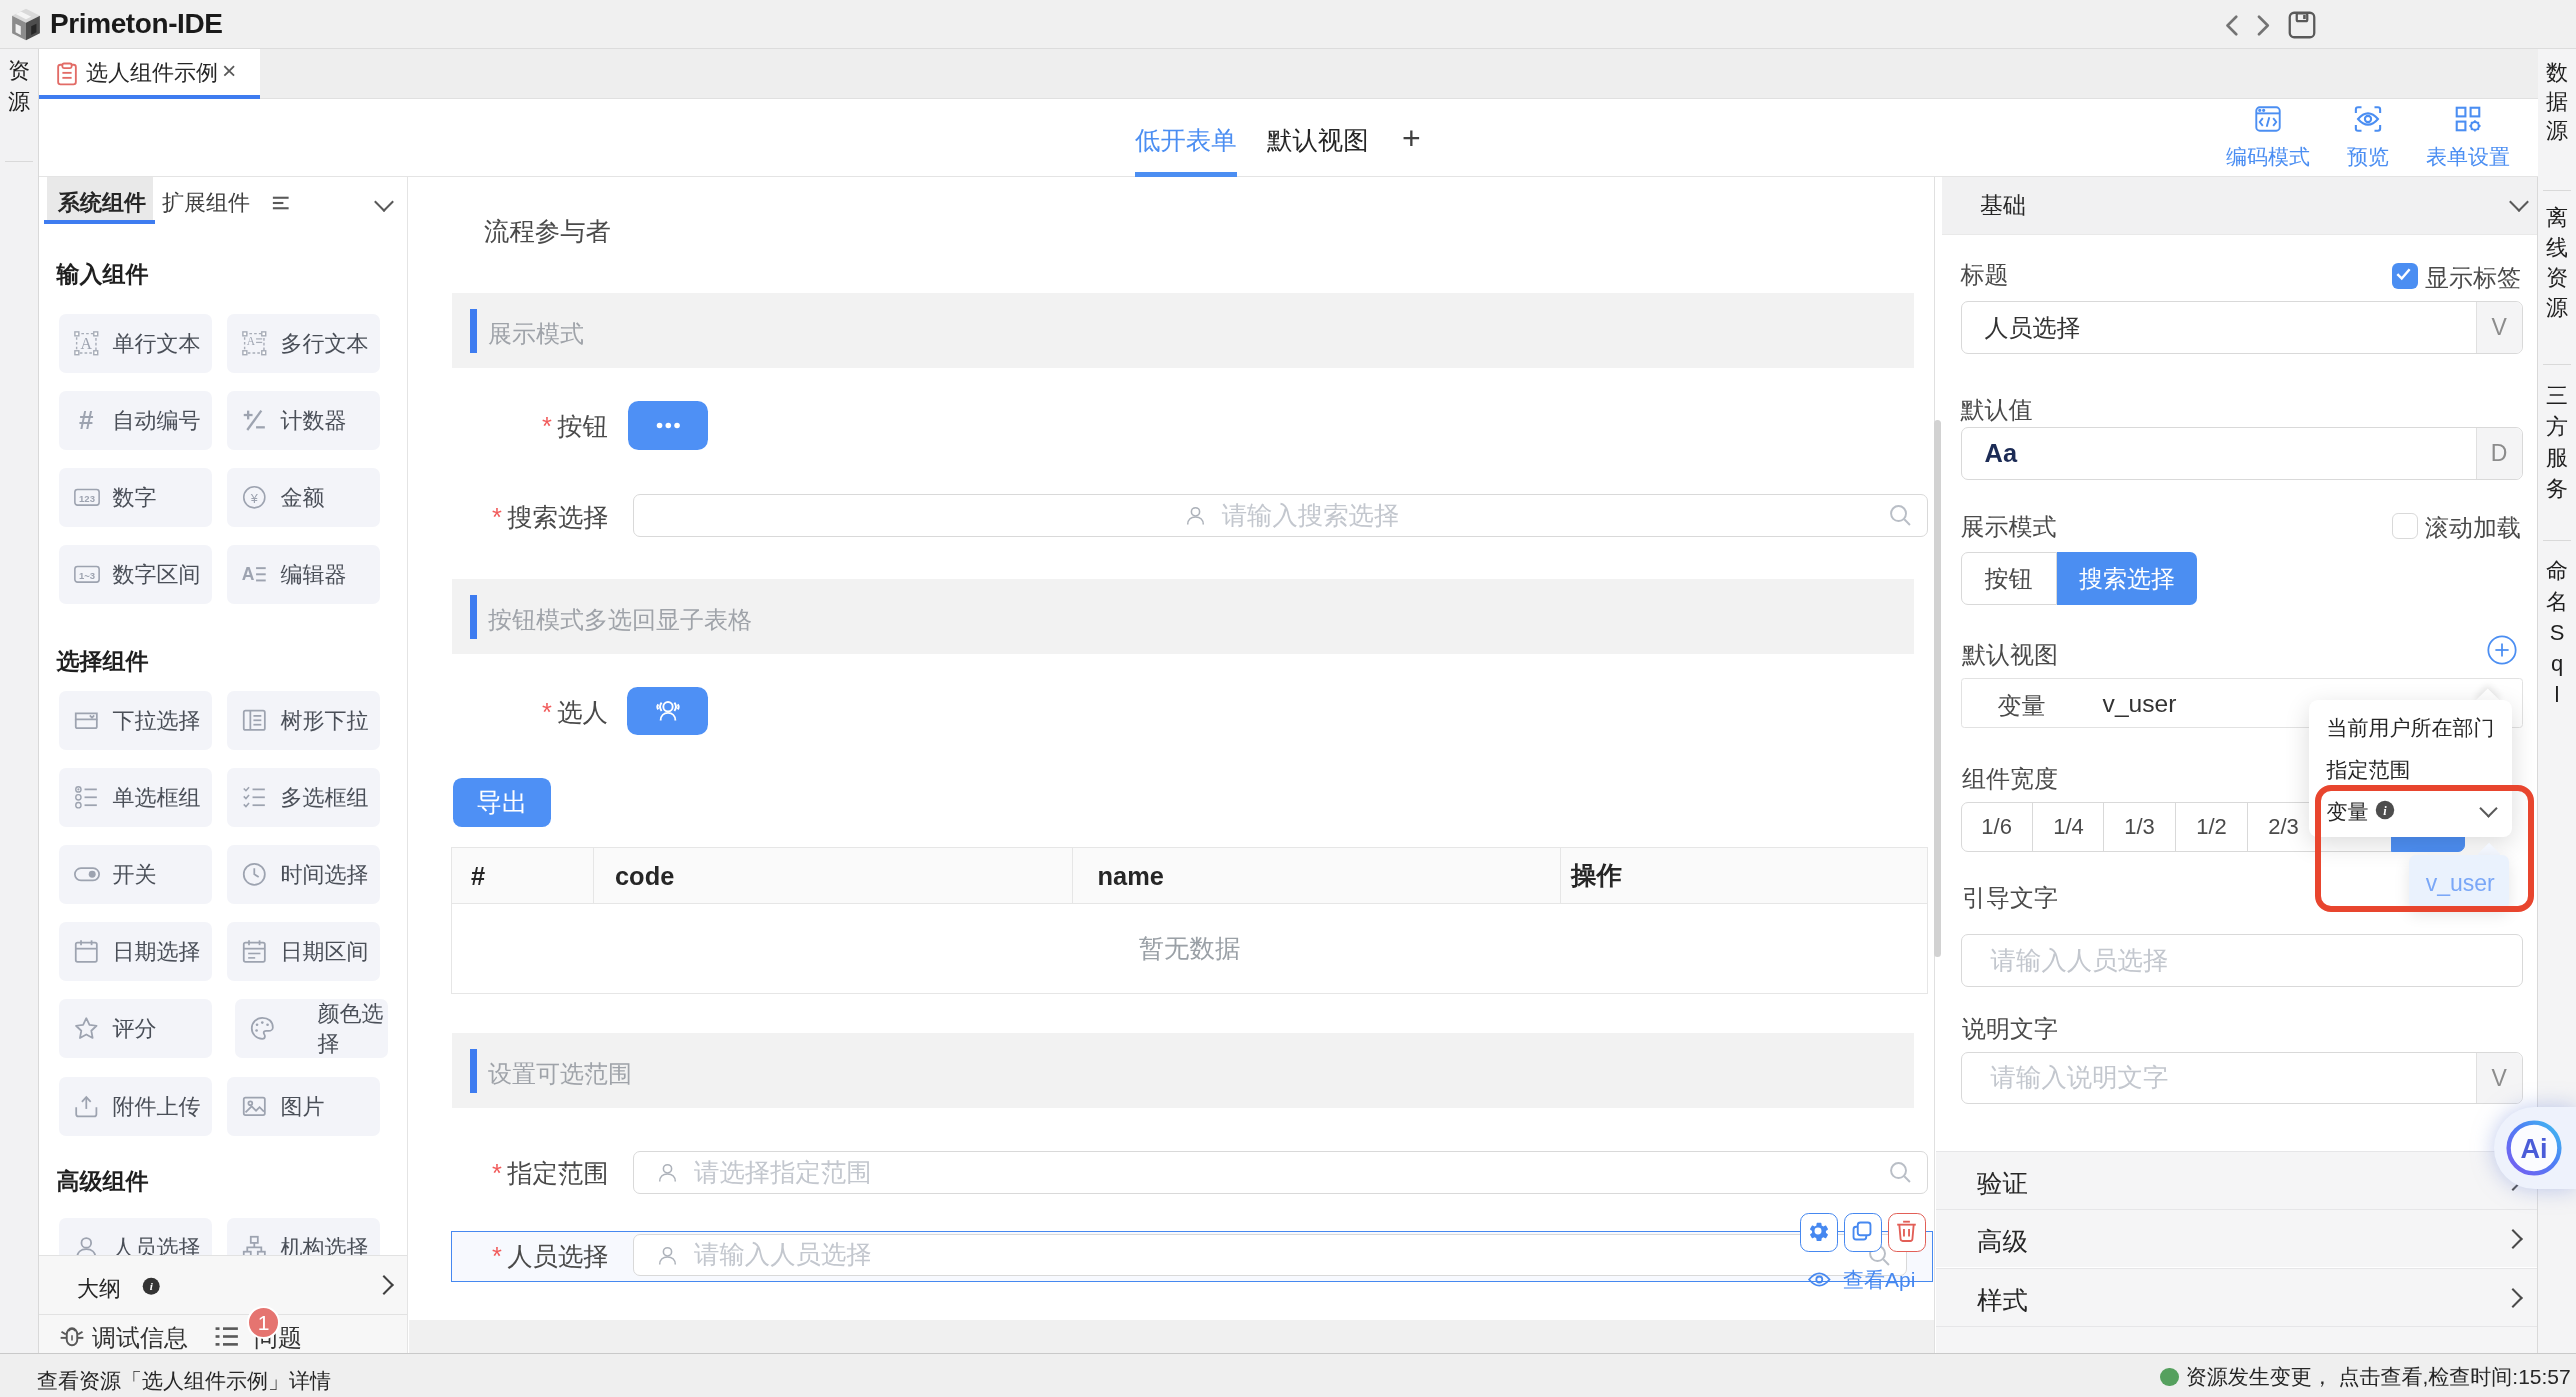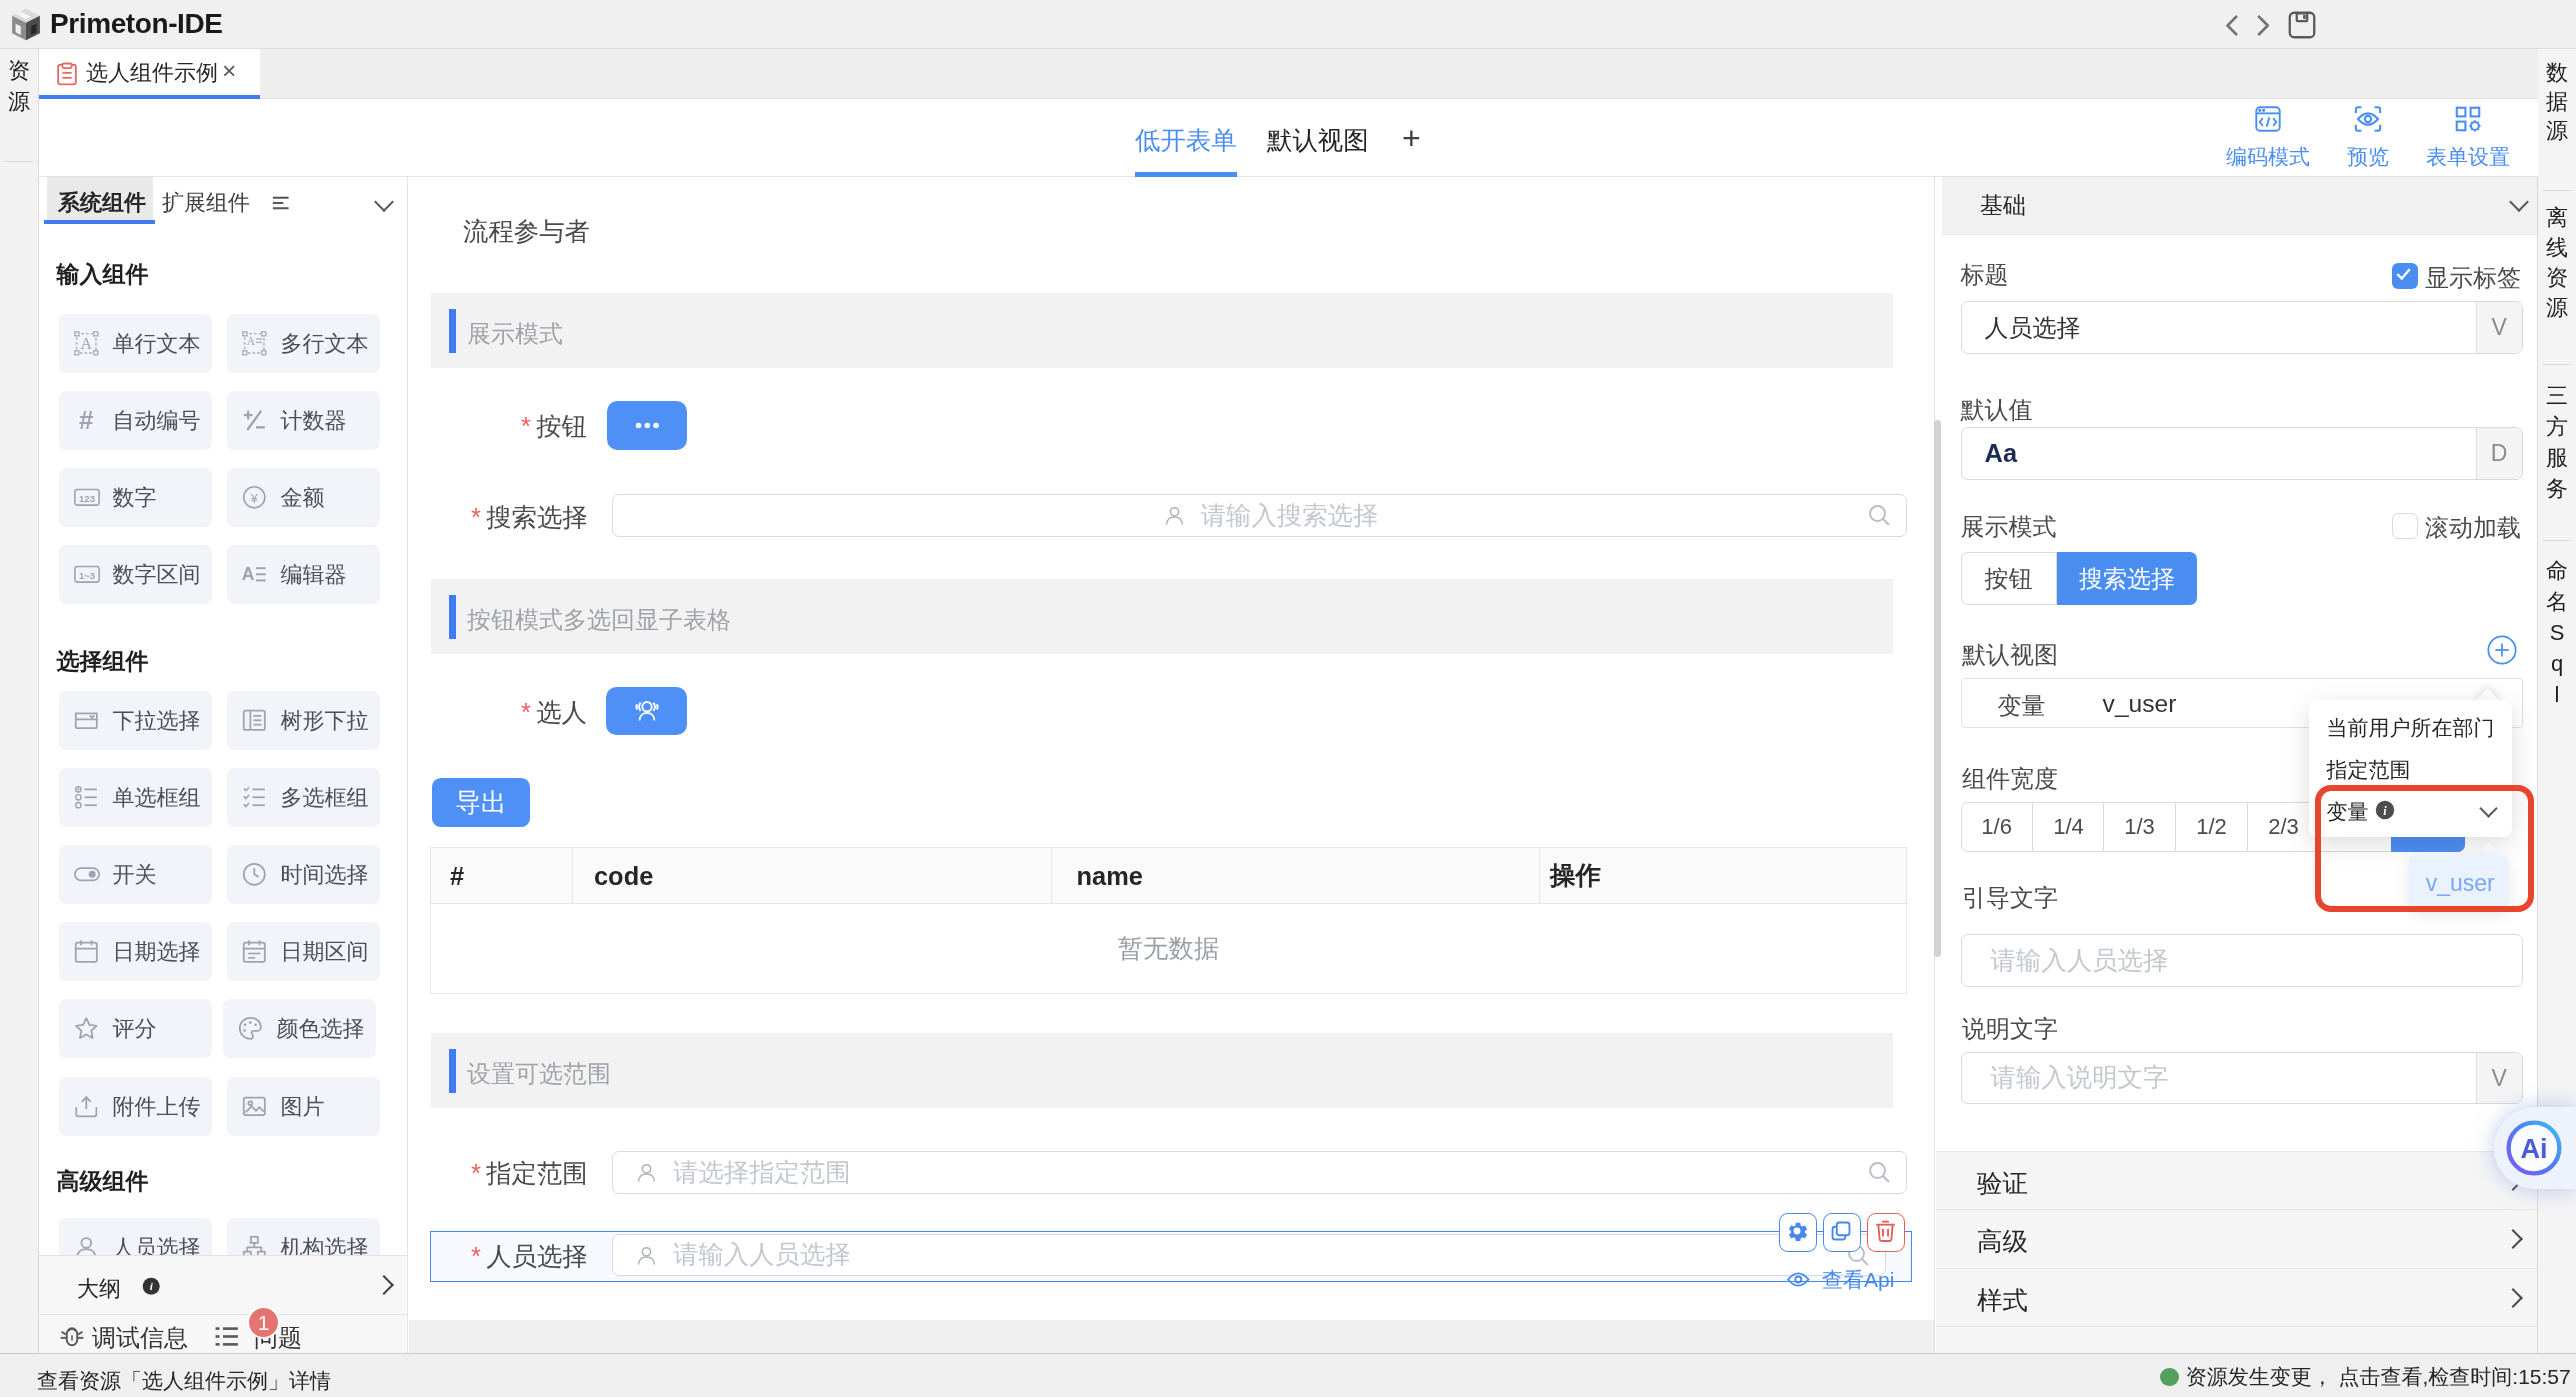--- a/index.html
+++ b/index.html
@@ -43,21 +43,21 @@
   .lp-t1 { position:absolute; left:19px; top:11.4px; font-size:22px; font-weight:600; color:#262626; }
   .lp-t2 { position:absolute; left:123px; top:11.4px; font-size:22px; color:#404040; }
   .sec-title { position:absolute; left:17.5px; font-size:23px; font-weight:600; color:#1f1f1f; }
   .comp { position:absolute; width:153px; height:59px; background:#f3f4f9; border-radius:7px; display:flex; align-items:center; }
   .comp .cic { width:24.6px; height:24.6px; margin-left:15px; color:#9da3b0; }
   .comp .clb { margin-left:14px; font-size:22px; color:#4a4f58; }
   .outline-row { position:absolute; left:0; top:1078px; width:369px; height:60px; background:#f7f7f7; border-top:0.9px solid #e2e2e2; border-bottom:0.9px solid #e2e2e2; }
   .debug-row { position:absolute; left:0; top:1138px; width:369px; height:38px; background:#f7f7f7; }
 
   
-  .canvas { left:409px; top:177px; width:1526px; height:1142px; background:#fff; }
+  .canvas { left:430px; top:177px; width:1526px; height:1142px; background:#fff; }
   .canvas-bottom { left:409px; top:1320px; width:1526px; height:33px; background:#f0f0f0; }
   .cv-border { left:1934px; top:177px; width:0.9px; height:1176px; background:#e0e0e0; }
   .sb-thumb { left:1934px; top:420px; width:7px; height:537px; background:#d2d2d2; border-radius:3.5px; z-index:12; }
 
   .flabel { position:absolute; font-size:25.4px; color:#4a4a4a; }
   .fstar { color:#f15b5b; margin-right:5.3px; }
   .finput { position:absolute; background:#fff; border:0.9px solid #d9d9d9; border-radius:7px; display:flex; align-items:center; }
   .ph { font-size:25.4px; color:#c3c7ce; }
   .band { position:absolute; left:22px; width:1462px; height:75px; background:#f2f2f2; }
   .band .bbar { position:absolute; left:18.4px; top:16px; width:7px; height:44px; background:#3e7cf0; }
@@ -381,21 +381,21 @@
         <span class="clb">日期区间</span>
       </div>
     <div class="comp" style="left:20px; top:822px;">
         <span class="cic">
           <svg width="24.6" height="24.6" viewBox="0 0 28 28" fill="none" stroke="#9da3b0" stroke-width="2" stroke-linejoin="round">
             <path d="M14 2.5 l3.6 7.6 8.1 1 -6 5.7 1.5 8.2 -7.2 -4 -7.2 4 1.5 -8.2 -6 -5.7 8.1 -1 z"></path>
           </svg>
         </span>
         <span class="clb">评分</span>
       </div>
-    <div class="comp" style="left:184px; top:822px;">
+    <div class="comp" style="left:196px; top:822px;gap:29px;">
         <span class="cic">
           <svg width="24.6" height="24.6" viewBox="0 0 28 28" fill="none" stroke="#9da3b0" stroke-width="2">
             <path d="M14 2 a12 12 0 1 0 0 24 c2,0 3,-1.4 3,-3 c0,-1.6 -1.4,-2.4 -1.4,-3.8 c0,-1.4 1.2,-2.2 2.8,-2.2 h3 c2.4,0 4.6,-1.8 4.6,-4 C26 6 20.6 2 14 2 z"></path>
             <circle cx="8" cy="10" r="1.5" fill="#9da3b0" stroke="none"></circle>
             <circle cx="14" cy="7.5" r="1.5" fill="#9da3b0" stroke="none"></circle>
             <circle cx="20" cy="10" r="1.5" fill="#9da3b0" stroke="none"></circle>
             <circle cx="7.5" cy="16.5" r="1.5" fill="#9da3b0" stroke="none"></circle>
           </svg>
         </span>
         <span class="clb">颜色选择</span>

